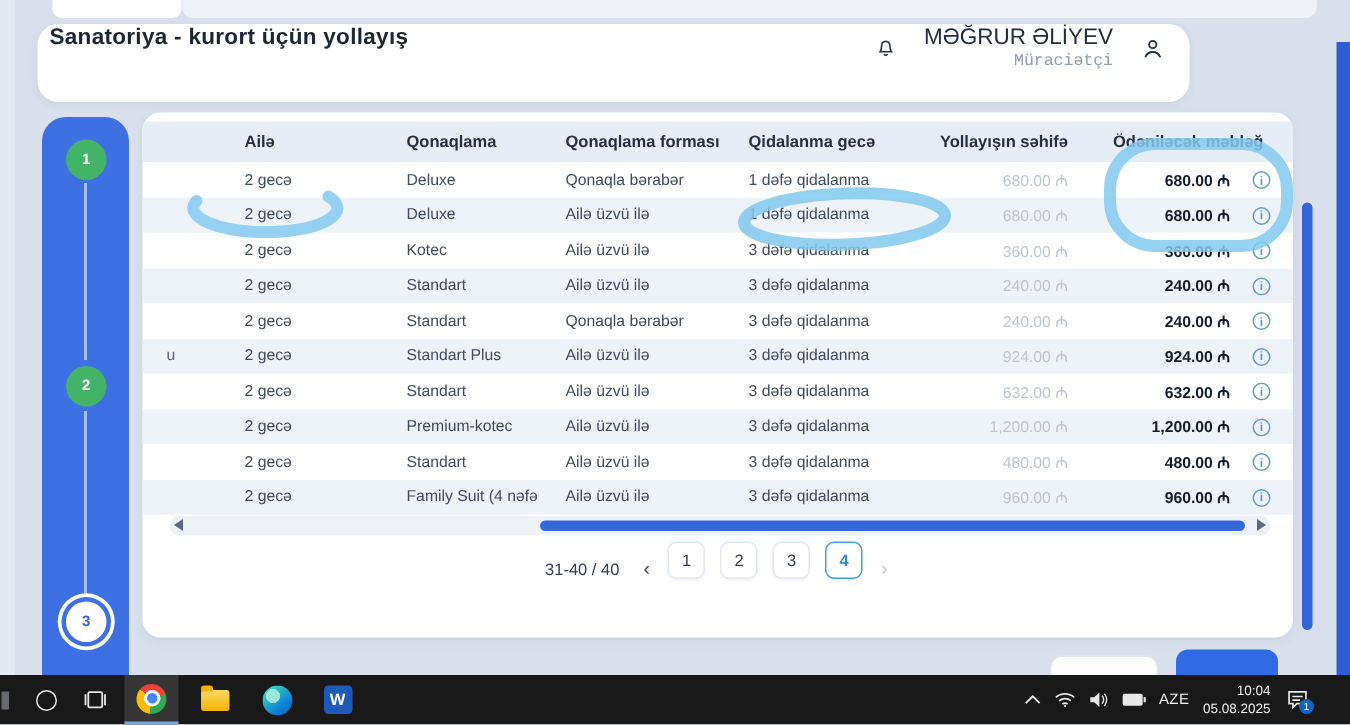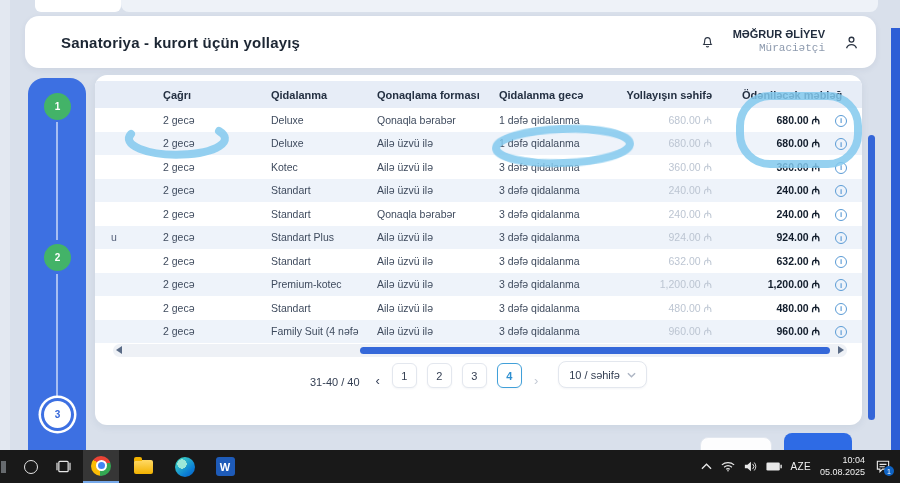--- a/index.html
+++ b/index.html
@@ -10,32 +10,32 @@
     background:#d9e0eb;
     color:#2b3647;
   }
   
   .bg-top-white { position:absolute; left:35px; top:0; width:86px; height:12px; background:#ffffff; border-radius:0 0 6px 6px; }
   .bg-top-light { position:absolute; left:121px; top:0; width:757px; height:12px; background:#eef2f8; border-radius:0 0 8px 8px; }
   .bg-left-strip { position:absolute; left:0; top:0; width:10px; height:450px; background:#e3e8f1; }
 
   
   .header-card {
-    position:absolute; left:25px; top:16px; width:851px; height:52px;
+    position:absolute; left:25px; top:16px; width:768px; height:52px;
     background:#ffffff; border-radius:14px;
     box-shadow:0 2px 6px rgba(40,60,100,.07);
-    display:flex; align-items:center; justify-content:space-between;
-    padding:0 16px 0 36px;
+    display:flex; align-items:flex-start; justify-content:space-between;
+    padding:0 16px 0 8px;
   }
   .page-title { font-size:15px; font-weight:700; color:#1c2633; letter-spacing:.2px; }
   .header-right { display:flex; align-items:center; gap:18px; }
   .call-center { display:flex; align-items:center; gap:6px; font-size:11.5px; color:#2b3647; }
   .call-center b { font-weight:700; }
   .user-block { text-align:right; line-height:1.25; }
-  .user-name { font-size:11px; font-weight:700; color:#222d3e; }
+  .user-name { font-size:15px; font-weight:400; color:#222d3e; }
   .user-role { font-size:11px; color:#8d9aae;font-family:Liberation Mono, monospace; }
   .hicon { display:inline-flex; align-items:center; }
 
   
   .stepper {
     position:absolute; left:28px; top:78px; width:58px; height:372px;
     background:#3d70e2; border-radius:16px 16px 0 0;
   }
   .step-line { position:absolute; left:28px; width:2px; background:rgba(255,255,255,.55); }
   .line-1 { top:44px; height:118px; }
@@ -134,21 +134,21 @@
   .chrome i b { width:7px; height:7px; background:#4285f4; border-radius:50%; }
   .folder-slot { left:128px; width:30px; }
   .folder { width:19px; height:14px; background:linear-gradient(#ffd966,#f2b200); border-radius:2px; position:relative; }
   .folder:before { content:""; position:absolute; left:0; top:-3px; width:8px; height:4px; background:#f2b200; border-radius:2px 2px 0 0; }
   .edge-slot { left:170px; width:30px; }
   .edge { width:20px; height:20px; border-radius:50%;
     background:radial-gradient(circle at 35% 35%, #9be8d8 0 25%, transparent 26%), linear-gradient(140deg,#3dd6c3 10%, #0b7fd6 70%, #0a5cbd); }
   .word-slot { left:210px; width:30px; }
   .word { width:19px; height:19px; background:#1e5bb8; border-radius:3px; color:#fff;
     font-size:11px; font-weight:700; display:flex; align-items:center; justify-content:center; }
-  .tray { position:absolute; right:0; top:0; height:33px; display:flex; align-items:center; gap:9px; padding-right:10px; color:#e8e8e8; }
+  .tray { position:absolute; right:0; top:0; height:33px; display:flex; align-items:center; gap:9px; padding-right:28px; color:#e8e8e8; }
   .tray svg { display:block; }
   .tray-lang { font-size:10px; color:#f0f0f0; letter-spacing:.3px; }
   .tray-clock { text-align:right; font-size:9px; line-height:1.25; color:#f0f0f0; }
   .tray-notif { position:relative; margin-left:2px; }
   .notif-badge { position:absolute; right:-4px; bottom:-3px; width:10px; height:10px; background:#0f63c4;
     border-radius:50%; color:#fff; font-size:7px; display:flex; align-items:center; justify-content:center; }
 </style>
 </head>
 <body>
 
@@ -182,22 +182,22 @@
   <div class="step-line line-1"></div>
   <div class="step-line line-2"></div>
   <div class="step-circle step-1">1</div>
   <div class="step-circle step-2">2</div>
   <div class="step-circle step-3">3</div>
 </div>
 
 <div class="main-card">
   <div class="tgrid thead">
     <span class="cell"></span>
-    <span class="cell">Çağrı</span>
-    <span class="cell">Qidalanma</span>
+    <span class="cell">Ailə</span>
+    <span class="cell">Qonaqlama</span>
     <span class="cell">Qonaqlama forması</span>
     <span class="cell">Qidalanma gecə</span>
     <span class="cell c-price-gray" style="color:#243042">Yollayışın səhifə</span>
     <span class="cell h-right">Ödəniləcək məbləğ</span>
   </div>
 
   <div id="table-body">
     <div class="tgrid trow">
       <span class="cell c-stray"></span>
       <span class="cell c-pad">2 gecə</span>
@@ -316,26 +316,20 @@
   </div>
 
   <div class="pagination">
     <span class="page-range">31-40 / 40</span>
     <span class="pg-chevron">‹</span>
     <span class="page-box">1</span>
     <span class="page-box">2</span>
     <span class="page-box">3</span>
     <span class="page-box active">4</span>
     <span class="pg-chevron disabled">›</span>
-    <span class="page-size">
-      <span>10 / səhifə</span>
-      <svg width="9" height="6" viewBox="0 0 10 6">
-          <path d="M1 1l4 4 4-4" fill="none" stroke="#aeb6c4" stroke-width="1.6"></path>
-        </svg>
-    </span>
   </div>
 </div>
 
 <div class="vscroll"></div>
 <div class="edge-strip"></div>
 
 <div class="btn-ghost"></div>
 <div class="btn-primary"></div>
 
 <svg class="annotations" viewBox="0 0 900 483">

